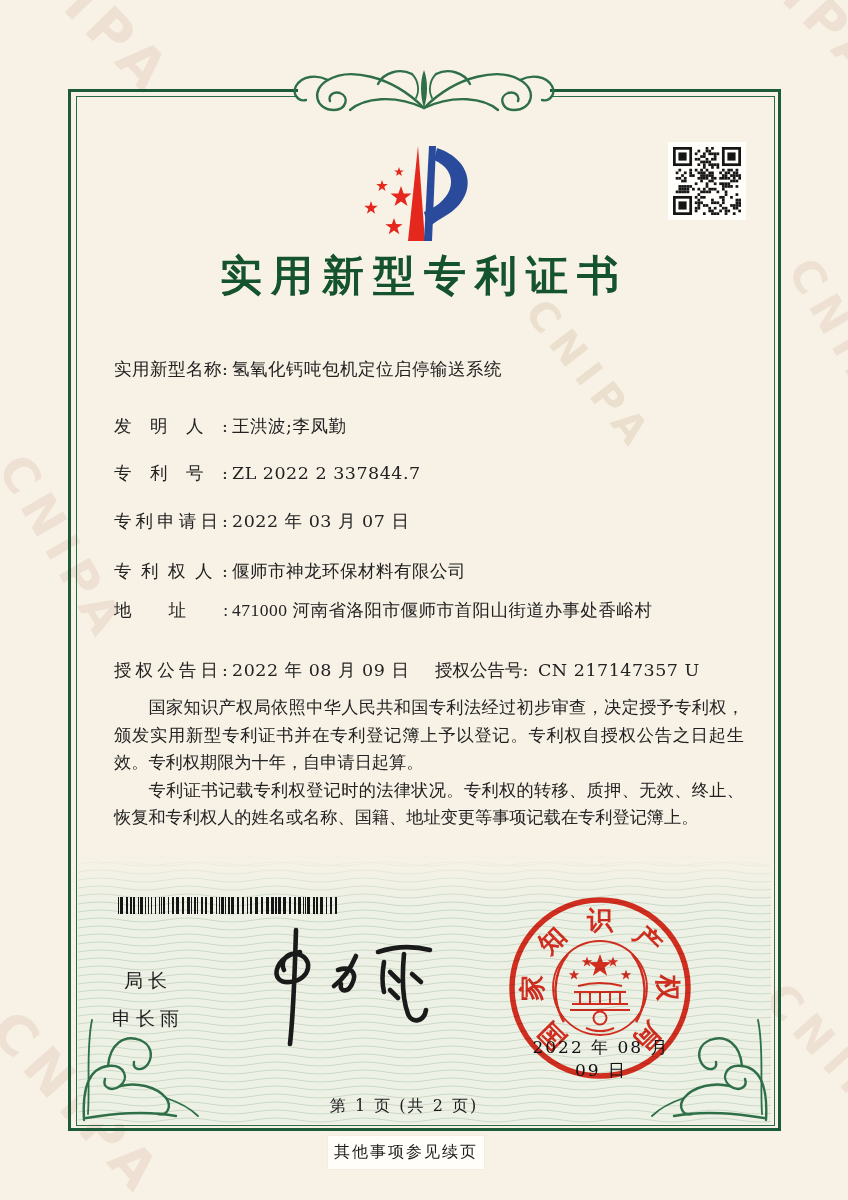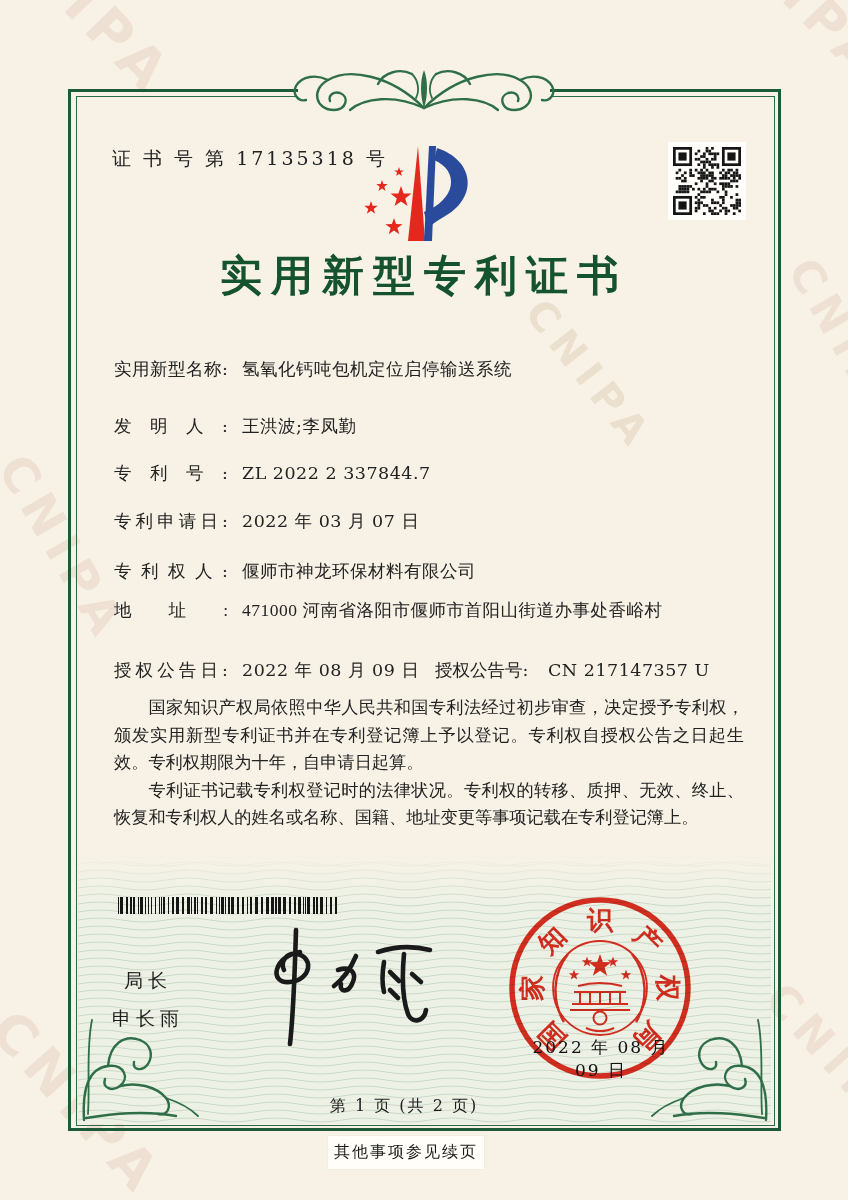--- a/index.html
+++ b/index.html
@@ -17,21 +17,21 @@
   .green-band{position:absolute;left:78px;top:852px;width:693px;height:272px;z-index:1;}
   
   .cert-no{position:absolute;left:112px;top:146px;font-size:19px;letter-spacing:3px;color:#222;z-index:4;}
   .logo{position:absolute;left:352px;top:138px;z-index:4;}
   .qr{position:absolute;left:668px;top:142px;z-index:4;background:#fffefb;}
   .title{position:absolute;left:76px;top:248px;width:696px;text-align:center;margin:0;
          font-size:42px;font-weight:700;letter-spacing:9px;color:#14532d;z-index:4;}
   
   .row{position:absolute;left:114px;font-size:17.5px;white-space:nowrap;z-index:4;color:#222;}
   .lbl{display:inline-block;width:114px;text-align:justify;text-align-last:justify;}
-  .val{margin-left:14px;letter-spacing:0.5px;}
+  .val{margin-left:4px;letter-spacing:0.5px;}
   .pair2{position:absolute;left:321px;top:0;white-space:nowrap;}
   
   .body-text{position:absolute;left:114px;top:694px;width:630px;font-size:17.2px;line-height:27.6px;
              text-align:justify;color:#222;z-index:4;}
   .body-text p{margin:0;text-indent:2em;}
   
   .barcode{position:absolute;left:118px;top:897px;z-index:4;}
   .officer-title{position:absolute;left:112px;top:968px;font-size:19px;letter-spacing:5px;z-index:4;margin-left:12px;}
   .officer-name{position:absolute;left:112px;top:1006px;font-size:19px;letter-spacing:5px;z-index:4;}
   .signature{position:absolute;left:238px;top:922px;z-index:4;}
@@ -114,21 +114,20 @@
       <path d="M6 134 C4 100 12 82 30 80 C46 78 52 92 42 100 C34 106 24 102 27 93"></path>
       <path d="M30 80 C32 58 46 48 62 54"></path>
       <path d="M8 132 C34 128 66 124 98 130"></path>
       <path d="M42 100 C58 96 78 100 88 112 C94 120 90 130 80 128"></path>
       <path d="M62 54 C72 58 76 68 70 78 C64 86 54 84 56 76"></path>
       <path d="M10 128 C12 96 8 62 14 34" stroke-width="1.8"></path>
       <path d="M88 112 C100 116 112 122 120 130" stroke-width="1.8"></path>
     </g>
   </svg>
 
-  <div class="cert-no">证 书 号 第 17135318 号</div>
 
   <svg class="logo" width="140" height="115" viewBox="0 0 140 115">
     <g id="logo-stars" fill="#e5281e">
         <polygon points="47.0,29.0 48.2,32.4 51.8,32.5 48.9,34.6 49.9,38.0 47.0,36.0 44.1,38.0 45.1,34.6 42.2,32.5 45.8,32.4"></polygon>
         <polygon points="30.0,42.0 31.4,46.1 35.7,46.1 32.3,48.7 33.5,52.9 30.0,50.4 26.5,52.9 27.7,48.7 24.3,46.1 28.6,46.1"></polygon>
         <polygon points="49.0,48.0 51.6,55.4 59.5,55.6 53.2,60.4 55.5,67.9 49.0,63.4 42.5,67.9 44.8,60.4 38.5,55.6 46.4,55.4"></polygon>
         <polygon points="19.0,63.0 20.6,67.7 25.7,67.8 21.7,70.9 23.1,75.7 19.0,72.8 14.9,75.7 16.3,70.9 12.3,67.8 17.4,67.7"></polygon>
         <polygon points="42.0,80.0 44.1,86.1 50.6,86.2 45.4,90.1 47.3,96.3 42.0,92.6 36.7,96.3 38.6,90.1 33.4,86.2 39.9,86.1"></polygon>
       </g>
     <polygon points="66,8 56,103 73,103" fill="#e5281e"></polygon>

